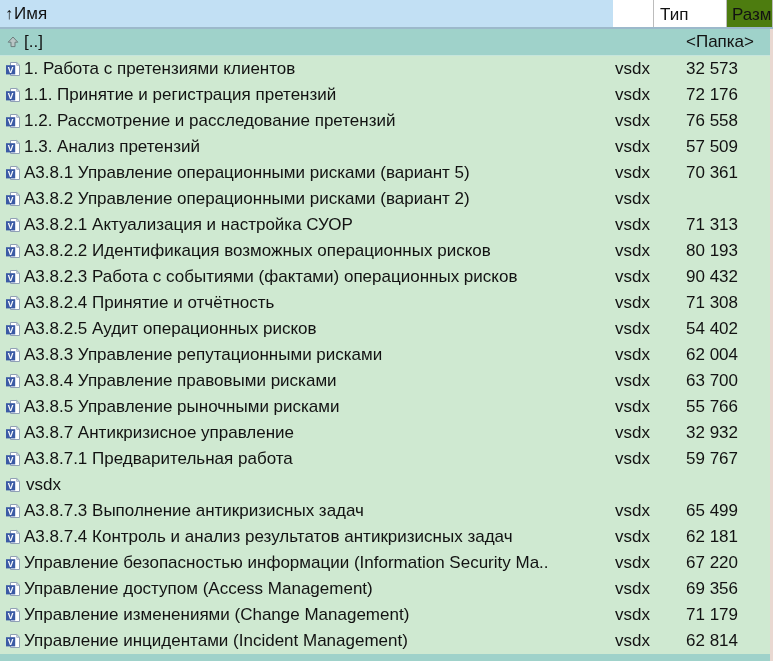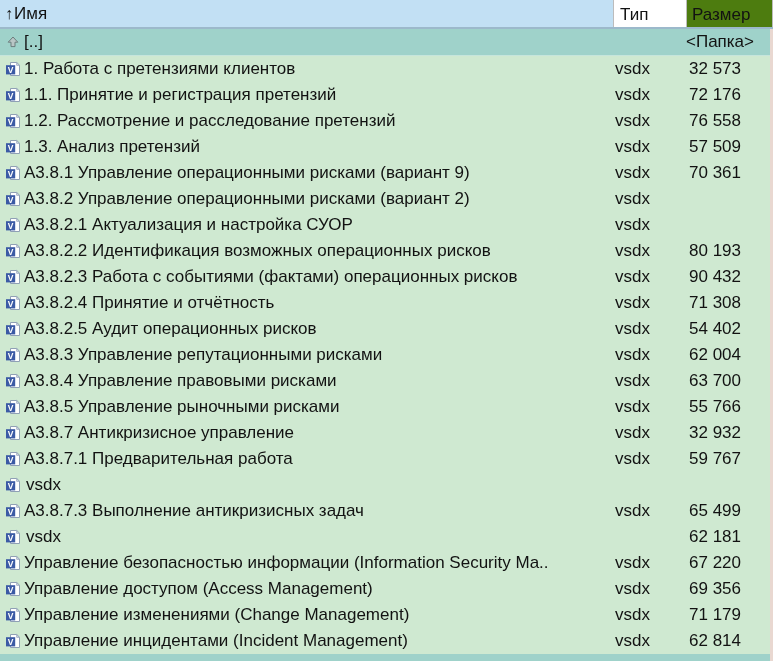--- a/index.html
+++ b/index.html
@@ -29,20 +29,21 @@
     background:var(--header-bg,#c2e0f4);
     padding-left:5px;
     display:flex;align-items:center;
   }
   .sort{font-weight:700;font-size:16px;margin-right:1px;line-height:1;}
   .htype{
     width:73px;
     background:#ffffff;
     border-left:1px solid var(--column-line,#bcbcbc);
     padding-left:6px;
+    margin-left:40px;
   }
   .hsize{
     flex:1;
     background:#4d7c0f;
     border-left:1px solid var(--column-line,#bcbcbc);
     border-right:1px solid var(--column-line,#bcbcbc);
     padding-left:5px;
   }
   
   .row{
@@ -63,21 +64,21 @@
     width:17px;height:17px;
     margin-left:4px;margin-right:3px;
     flex:0 0 auto;
     display:inline-flex;align-items:center;justify-content:center;
   }
   .icon svg{display:block;}
   .cell{box-sizing:border-box;overflow:hidden;}
   .cell.name{flex:0 0 589px;overflow:hidden;text-overflow:clip;}
   .parent-row .cell.name{flex:0 0 589px;}
   .cell.type{flex:0 0 73px;padding-left:2px;}
-  .cell.size{flex:1;text-align:right;padding-right:32px;}
+  .cell.size{flex:1;padding-right:32px;}
   
   .footer-strip{
     position:absolute;left:0;bottom:0;
     width:773px;height:7px;
     background:var(--footer-bg,#9fd2ca);
   }
   .right-edge{
     position:absolute;top:29px;right:0;
     width:3px;height:632px;
     background:var(--right-edge,#e9d8d1);
@@ -171,21 +172,21 @@
 
   <div class="row file-row">
     <span class="icon">
       <svg width="16" height="16" viewBox="0 0 16 16">
         <path d="M5.5 1.5 h6.2 l2.8 2.8 v10.2 h-9 z" fill="#ffffff" stroke="#8fa0b5" stroke-width="1"></path>
         <path d="M11.7 1.5 v2.8 h2.8 z" fill="#dfe6ee" stroke="#8fa0b5" stroke-width="0.8"></path>
         <rect x="1" y="4.2" width="9.2" height="9.2" fill="#3b5aa5"></rect>
         <text x="5.6" y="11.6" font-family="Liberation Sans, sans-serif" font-size="8.5" font-weight="bold" fill="#ffffff" text-anchor="middle">V</text>
       </svg>
     </span>
-    <span class="cell name">А3.8.1 Управление операционными рисками (вариант 9)</span>
+    <span class="cell name">А3.8.1 Управление операционными рисками (вариант 5)</span>
     <span class="cell type">vsdx</span>
     <span class="cell size">70 361</span>
   </div>
 
   <div class="row file-row">
     <span class="icon">
       <svg width="16" height="16" viewBox="0 0 16 16">
         <path d="M5.5 1.5 h6.2 l2.8 2.8 v10.2 h-9 z" fill="#ffffff" stroke="#8fa0b5" stroke-width="1"></path>
         <path d="M11.7 1.5 v2.8 h2.8 z" fill="#dfe6ee" stroke="#8fa0b5" stroke-width="0.8"></path>
         <rect x="1" y="4.2" width="9.2" height="9.2" fill="#3b5aa5"></rect>
@@ -200,20 +201,21 @@
     <span class="icon">
       <svg width="16" height="16" viewBox="0 0 16 16">
         <path d="M5.5 1.5 h6.2 l2.8 2.8 v10.2 h-9 z" fill="#ffffff" stroke="#8fa0b5" stroke-width="1"></path>
         <path d="M11.7 1.5 v2.8 h2.8 z" fill="#dfe6ee" stroke="#8fa0b5" stroke-width="0.8"></path>
         <rect x="1" y="4.2" width="9.2" height="9.2" fill="#3b5aa5"></rect>
         <text x="5.6" y="11.6" font-family="Liberation Sans, sans-serif" font-size="8.5" font-weight="bold" fill="#ffffff" text-anchor="middle">V</text>
       </svg>
     </span>
     <span class="cell name">А3.8.2.1 Актуализация и настройка СУОР</span>
     <span class="cell type">vsdx</span>
+    <span class="cell size">71 313</span>
   </div>
 
   <div class="row file-row">
     <span class="icon">
       <svg width="16" height="16" viewBox="0 0 16 16">
         <path d="M5.5 1.5 h6.2 l2.8 2.8 v10.2 h-9 z" fill="#ffffff" stroke="#8fa0b5" stroke-width="1"></path>
         <path d="M11.7 1.5 v2.8 h2.8 z" fill="#dfe6ee" stroke="#8fa0b5" stroke-width="0.8"></path>
         <rect x="1" y="4.2" width="9.2" height="9.2" fill="#3b5aa5"></rect>
         <text x="5.6" y="11.6" font-family="Liberation Sans, sans-serif" font-size="8.5" font-weight="bold" fill="#ffffff" text-anchor="middle">V</text>
       </svg>
@@ -363,20 +365,21 @@
 
   <div class="row file-row">
     <span class="icon">
       <svg width="16" height="16" viewBox="0 0 16 16">
         <path d="M5.5 1.5 h6.2 l2.8 2.8 v10.2 h-9 z" fill="#ffffff" stroke="#8fa0b5" stroke-width="1"></path>
         <path d="M11.7 1.5 v2.8 h2.8 z" fill="#dfe6ee" stroke="#8fa0b5" stroke-width="0.8"></path>
         <rect x="1" y="4.2" width="9.2" height="9.2" fill="#3b5aa5"></rect>
         <text x="5.6" y="11.6" font-family="Liberation Sans, sans-serif" font-size="8.5" font-weight="bold" fill="#ffffff" text-anchor="middle">V</text>
       </svg>
     </span>
+    <span class="cell name">А3.8.7.4 Контроль и анализ результатов антикризисных задач</span>
     <span class="cell type">vsdx</span>
     <span class="cell size">62 181</span>
   </div>
 
   <div class="row file-row">
     <span class="icon">
       <svg width="16" height="16" viewBox="0 0 16 16">
         <path d="M5.5 1.5 h6.2 l2.8 2.8 v10.2 h-9 z" fill="#ffffff" stroke="#8fa0b5" stroke-width="1"></path>
         <path d="M11.7 1.5 v2.8 h2.8 z" fill="#dfe6ee" stroke="#8fa0b5" stroke-width="0.8"></path>
         <rect x="1" y="4.2" width="9.2" height="9.2" fill="#3b5aa5"></rect>

